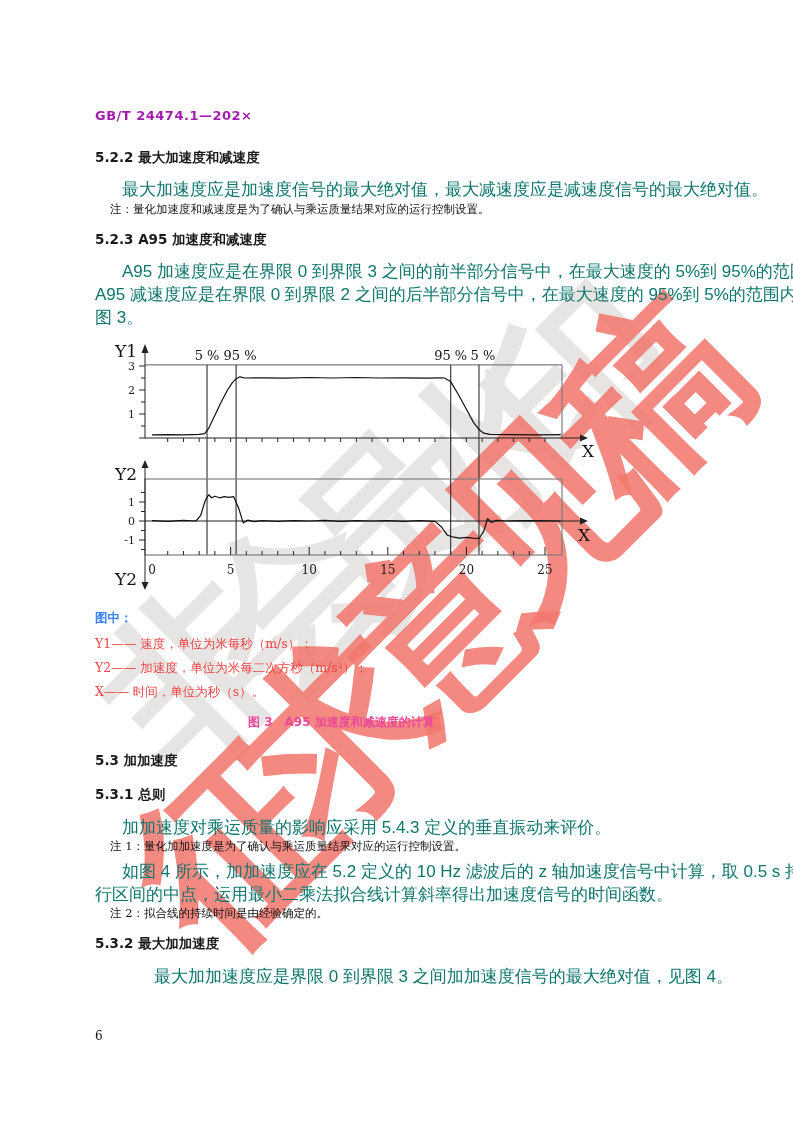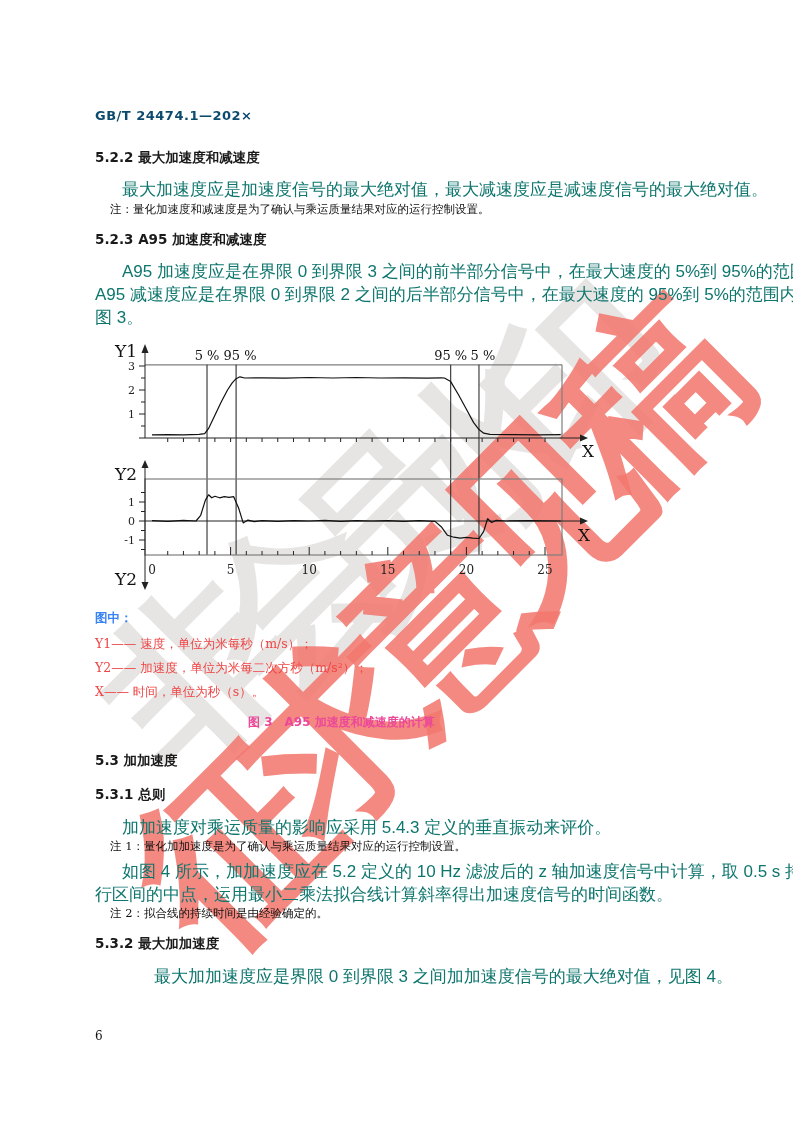--- a/index.html
+++ b/index.html
@@ -6,21 +6,21 @@
   .page{
     position:relative;
     width:793px;height:1122px;
     background:#ffffff;
     overflow:hidden;
     font-family:"DejaVu Serif",serif;
     color:#111;
   }
   .abs{position:absolute;white-space:nowrap;}
   .heading{font-family:"DejaVu Sans",sans-serif;font-weight:bold;font-size:13.5px;color:#1a1a1a;}
-  .hdr{font-family:"DejaVu Sans",sans-serif;font-weight:bold;font-size:13px;color:#0c4a6e;letter-spacing:.5px;}
+  .hdr{font-family:"DejaVu Sans",sans-serif;font-weight:bold;font-size:13px;color:#a21caf;letter-spacing:.5px;}
   .body-text{font-family:Liberation Sans, sans-serif;font-size:17px;color:#0f766e;}
   .note-text{font-family:"DejaVu Serif",serif;font-size:11.5px;color:#111;}
   .legend-text{font-family:"DejaVu Serif",serif;font-size:12.5px;color:#ef4444;}
   .legend-intro{font-family:"DejaVu Sans",sans-serif;font-weight:bold;font-size:12.5px;color:#3b82f6;}
   .caption{font-family:"DejaVu Sans",sans-serif;font-weight:bold;font-size:12px;color:#ec4899;}
   .pagenum{font-family:"DejaVu Serif",serif;font-size:12px;color:#111;}
   .wm-layer{position:absolute;left:0;top:0;width:100%;height:100%;pointer-events:none;}
   .wm-char{
     position:absolute;
     transform:translate(-50%,-50%) rotate(-45deg);

